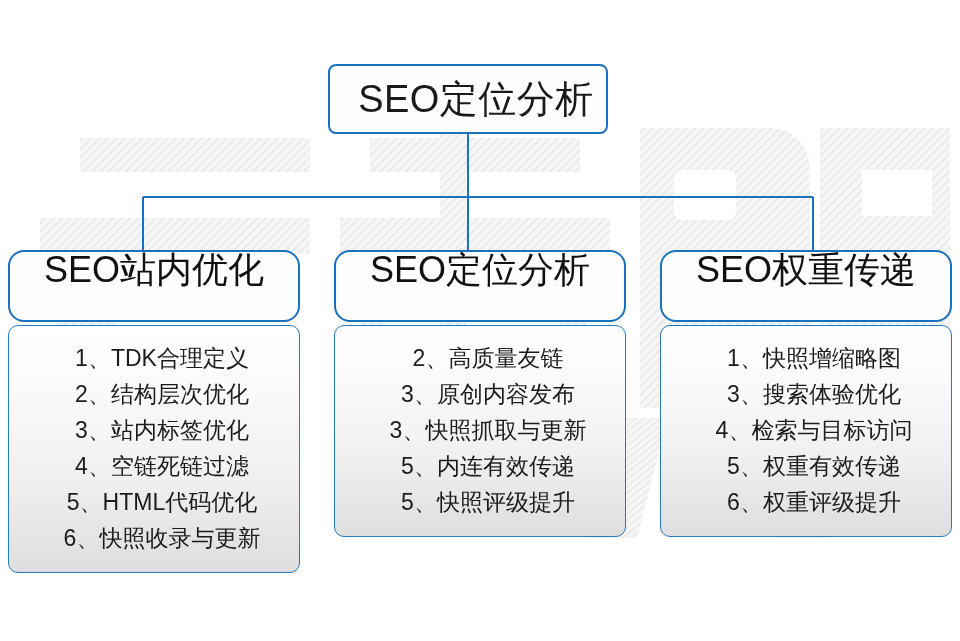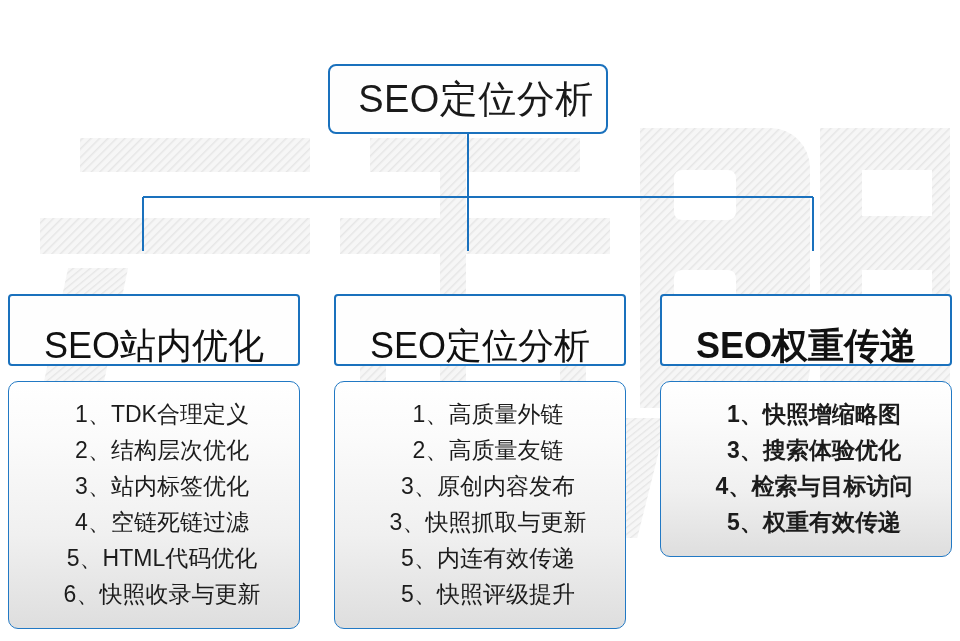--- a/index.html
+++ b/index.html
@@ -69,45 +69,44 @@
   }
 
   
   .column {
     position: absolute;
     z-index: 3;
     width: 292px;
   }
   .col-1 { left: 8px;   top: 250px; }
   .col-2 { left: 334px; top: 250px; }
-  .col-3 { left: 660px; top: 250px; font-weight: bold; }
+  .col-3 { left: 660px; top: 250px; }
 
   .col-header {
     box-sizing: border-box;
     width: 100%;
     height: 72px;
     border: 2px solid #1a71bd;
-    border-radius: 4px;
+    border-radius: 16px;
     background: #fefefe;
     display: flex;
-    align-items: flex-end;
+    align-items: flex-start;
     justify-content: center;
-    margin-top: 44px;
   }
   .col-header-text {
     font-size: 36px;
     color: #111111;
     line-height: 1;
     white-space: nowrap;
   }
 
   .col-body {
     box-sizing: border-box;
     width: 100%;
-    margin-top: 15px;
+    margin-top: 3px;
     border: 1px solid #2279c4;
     border-radius: 10px;
     background: linear-gradient(to bottom, #ffffff 0%, #fbfbfb 22%, #f0f0f0 62%, #dedede 100%);
     padding: 14px 10px 16px 26px;
   }
   .col-body ol {
     list-style: none;
     margin: 0;
     padding: 0;
   }
@@ -187,37 +186,37 @@
       </ol>
     </div>
   </div>
 
   <div class="column col-2">
     <div class="col-header">
       <span class="col-header-text">SEO定位分析</span>
     </div>
     <div class="col-body">
       <ol>
-        <li>1、高质量外链</li>
         <li>2、高质量友链</li>
         <li>3、原创内容发布</li>
         <li>3、快照抓取与更新</li>
         <li>5、内连有效传递</li>
         <li>5、快照评级提升</li>
       </ol>
     </div>
   </div>
 
   <div class="column col-3">
     <div class="col-header">
       <span class="col-header-text">SEO权重传递</span>
     </div>
     <div class="col-body">
       <ol>
         <li>1、快照增缩略图</li>
         <li>3、搜索体验优化</li>
         <li>4、检索与目标访问</li>
         <li>5、权重有效传递</li>
+        <li>6、权重评级提升</li>
       </ol>
     </div>
   </div>
 
 </div>
 
 </body></html>

